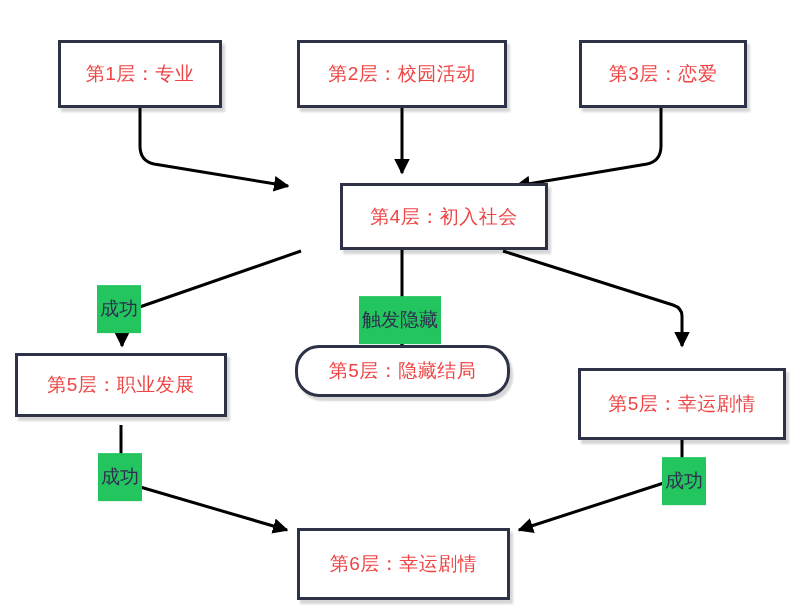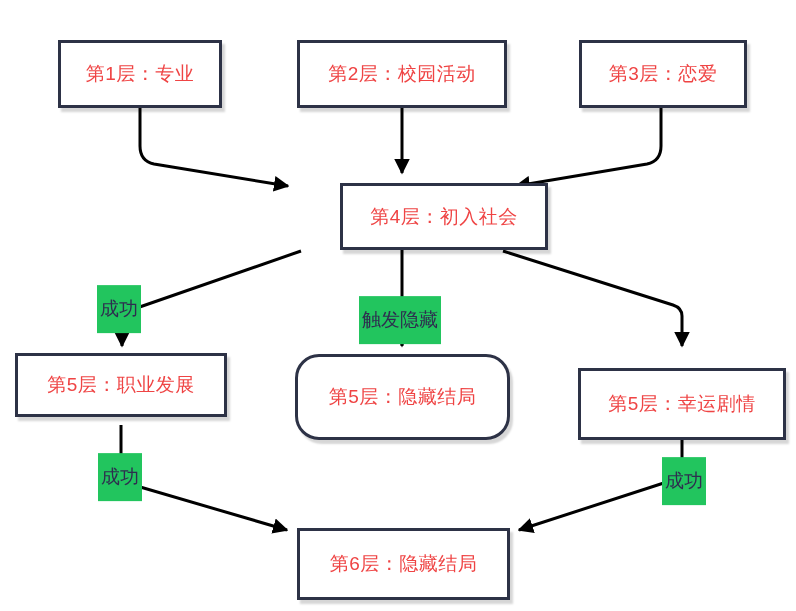--- a/index.html
+++ b/index.html
@@ -61,25 +61,25 @@
   <div class="node" style="left:58px;top:40px;width:164px;height:68px;">第1层：专业</div>
 
   <div class="node" style="left:297px;top:40px;width:210px;height:68px;">第2层：校园活动</div>
 
   <div class="node" style="left:579px;top:40px;width:168px;height:68px;">第3层：恋爱</div>
 
   <div class="node" style="left:298px;top:183px;width:208px;height:67px;margin-left:42px;">第4层：初入社会</div>
 
   <div class="node" style="left:15px;top:353px;width:212px;height:64px;">第5层：职业发展</div>
 
-  <div class="node" style="left:295px;top:354px;width:215px;height:86px;border-radius:24px;">第5层：隐藏结局</div>
+  <div class="node" style="left:295px;top:345px;width:215px;height:52px;border-radius:24px;">第5层：隐藏结局</div>
 
   <div class="node" style="left:578px;top:368px;width:208px;height:72px;">第5层：幸运剧情</div>
 
-  <div class="node" style="left:297px;top:528px;width:213px;height:72px;">第6层：隐藏结局</div>
+  <div class="node" style="left:297px;top:528px;width:213px;height:72px;">第6层：幸运剧情</div>
 
   <div class="edge-label" style="left:119px;top:309px;">成功</div>
 
   <div class="edge-label" style="left:400px;top:320px;">触发隐藏</div>
 
 
   <div class="edge-label" style="left:120px;top:477px;">成功</div>
 
   <div class="edge-label" style="left:684px;top:481px;">成功</div>
 

